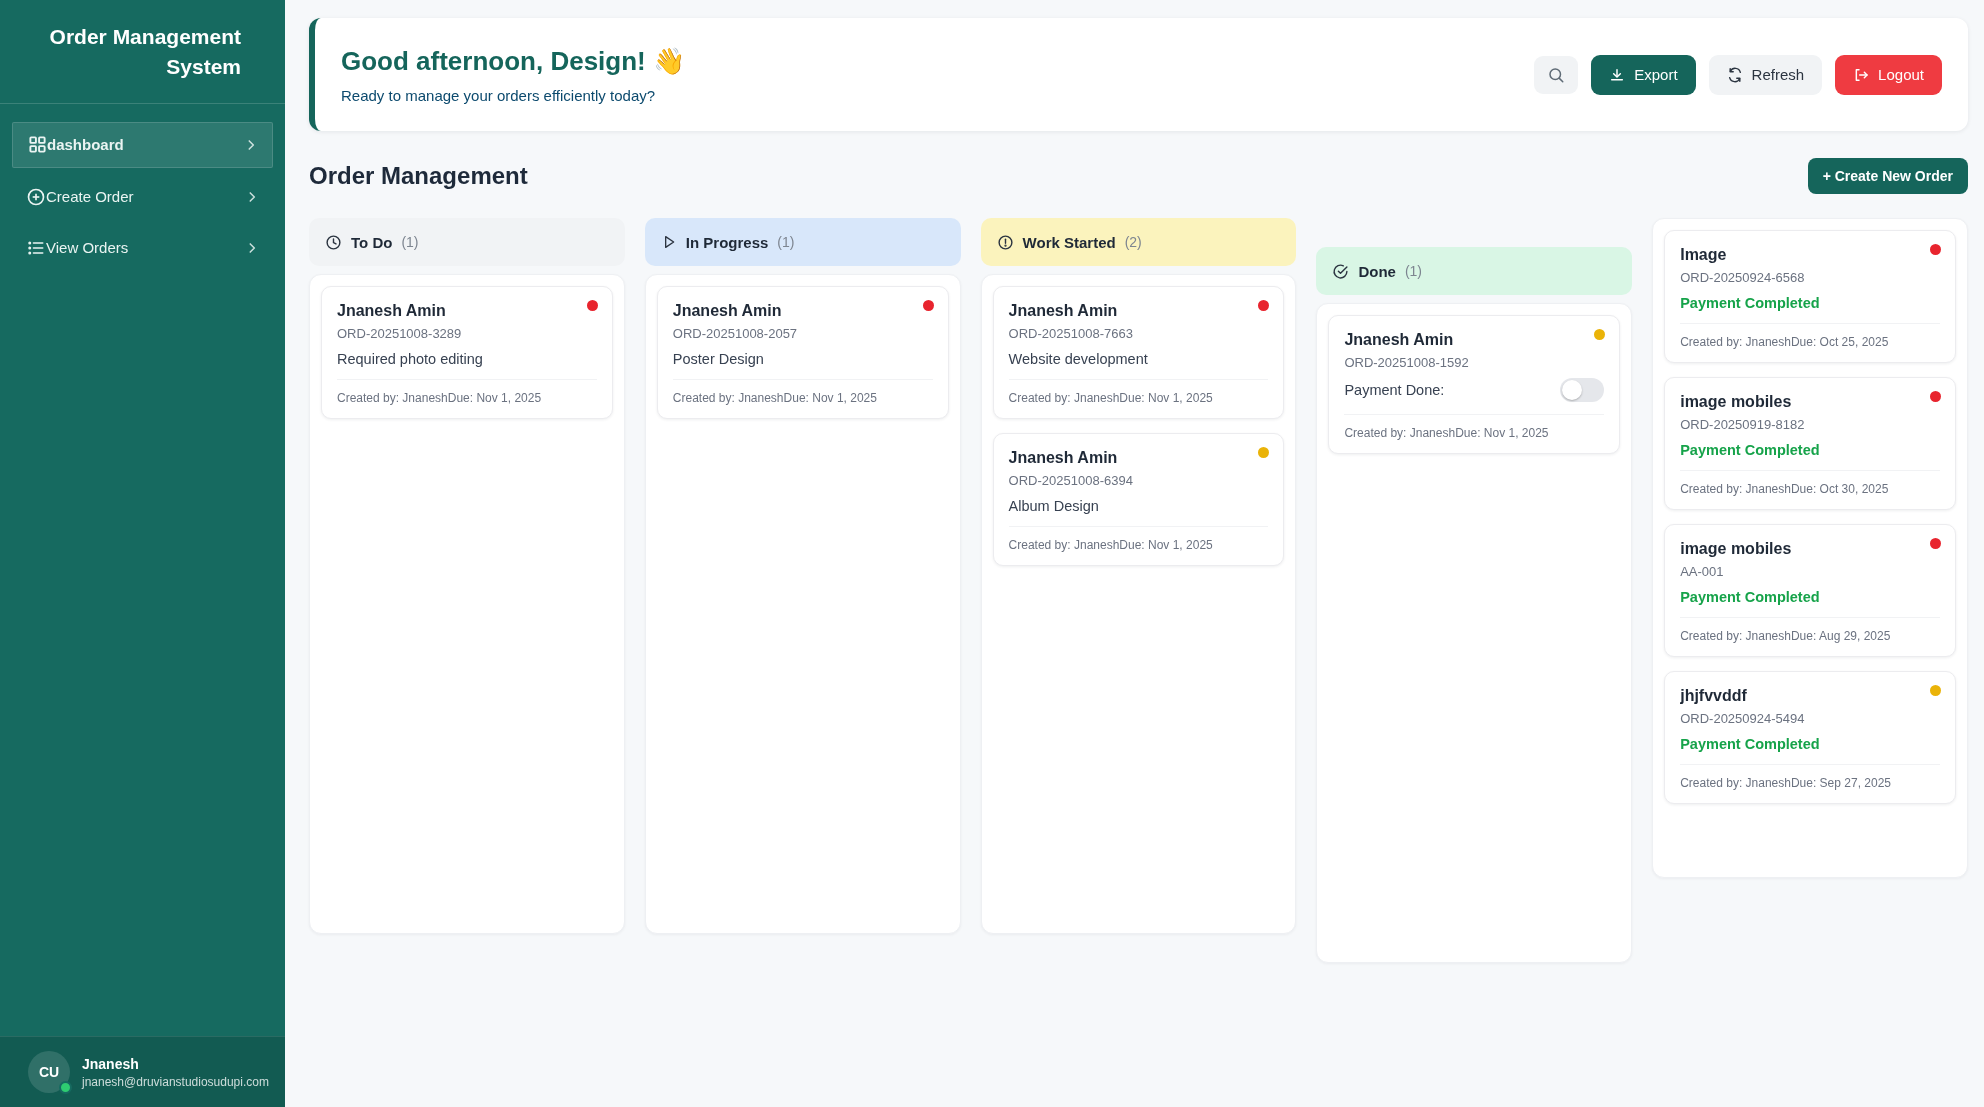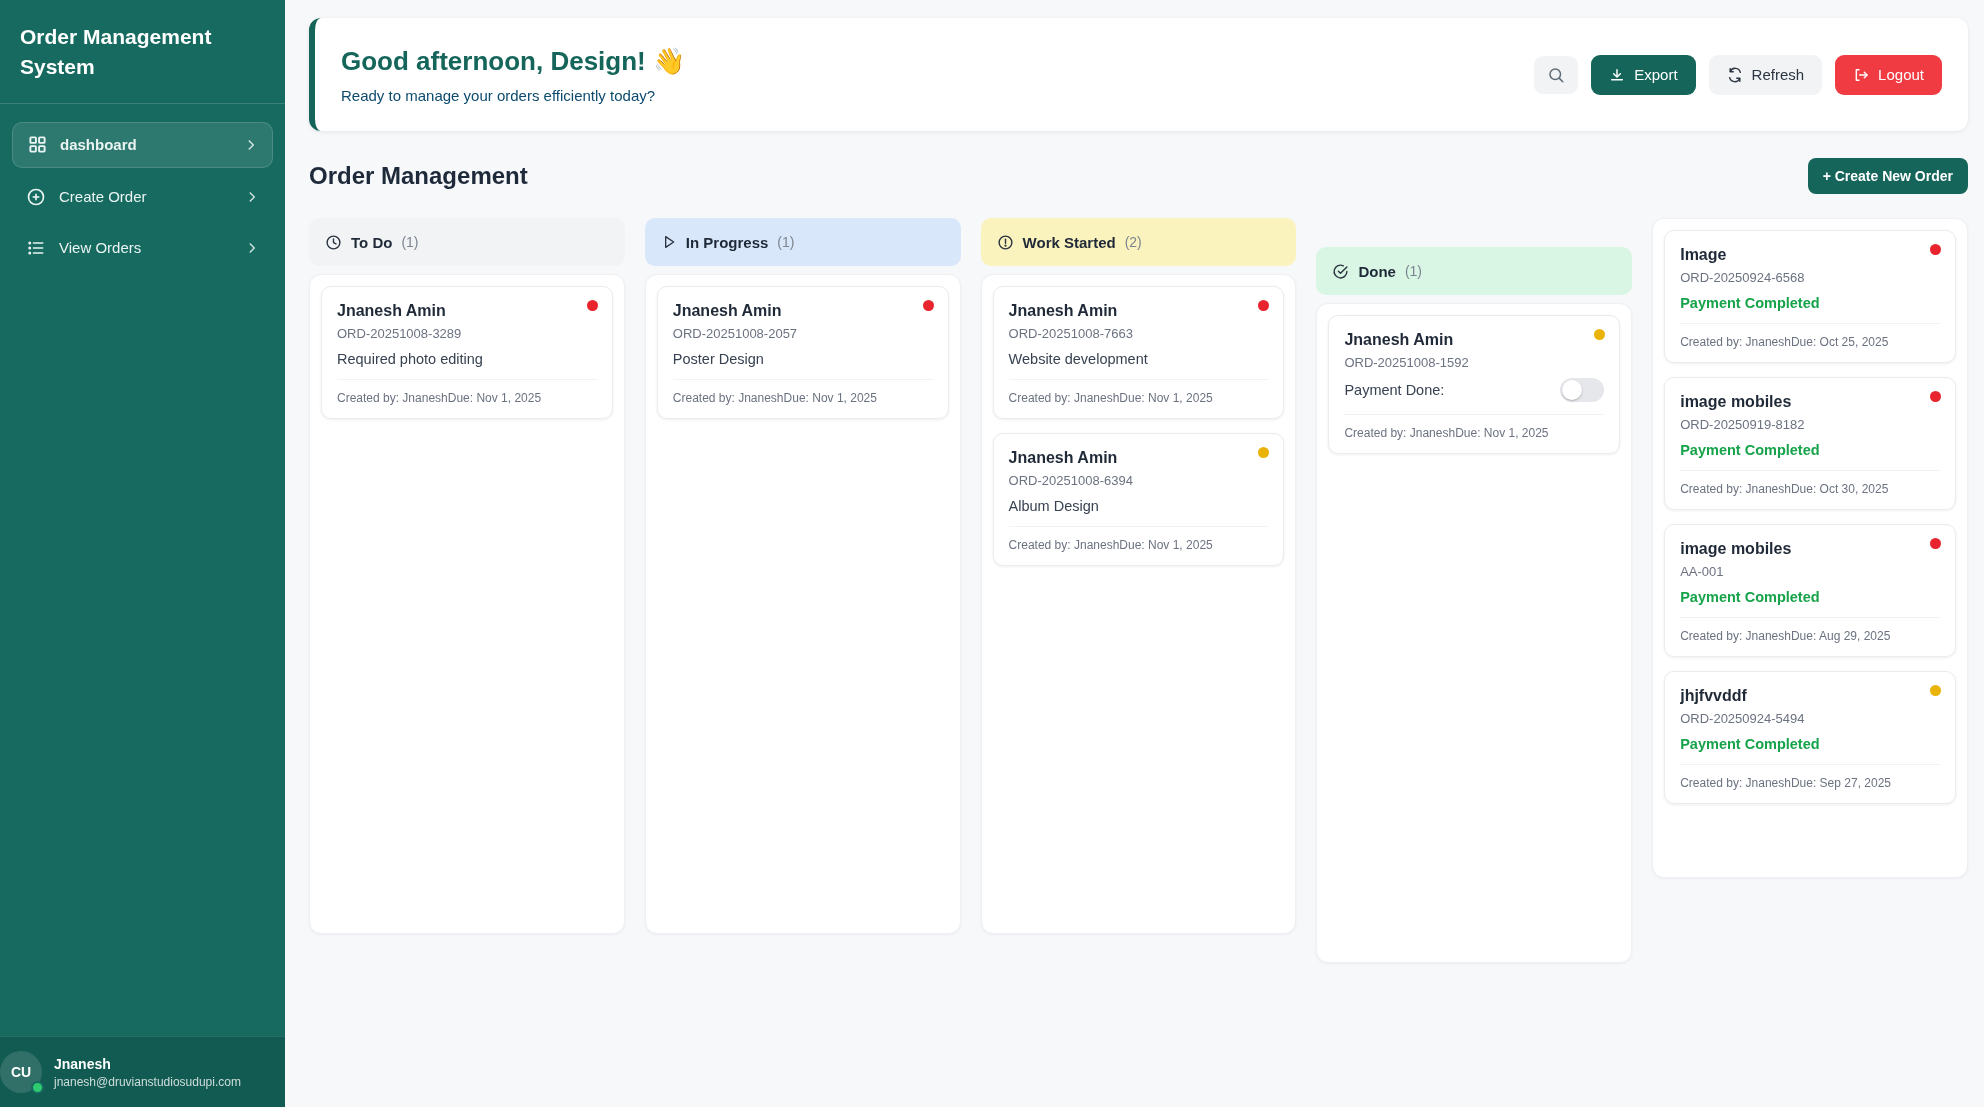--- a/index.html
+++ b/index.html
@@ -10,43 +10,43 @@
     color:#1f2937;
     display:flex;
   }
   
   .sidebar {
     width:285px; height:1107px; flex:0 0 285px;
     background:var(--sidebar-bg);
     color:#fff; display:flex; flex-direction:column;
   }
   .sidebar-title {
-    font-size:21px; font-weight:bold; text-align:left;
-    line-height:1.45; padding:22px 20px 20px;
+    font-size:21px; font-weight:bold; text-align:right;
+    line-height:1.45; padding:22px 44px 20px;
     border-bottom:1px solid rgba(255,255,255,0.16);
   }
   .nav { padding:18px 12px; display:flex; flex-direction:column; gap:7px; }
   .nav-item {
-    display:flex; align-items:center; gap:13px;
-    padding:12px 14px; border-radius:10px; cursor:pointer;
+    display:flex; align-items:center; 
+    padding:12px 14px; border-radius:2px; cursor:pointer;
     font-size:15px; color:#eaf4f2;
   }
   .nav-item.active {
     background:rgba(255,255,255,0.10);
     border:1px solid rgba(255,255,255,0.14);
     font-weight:bold;
   }
   .nav-item .nav-icon { width:20px; height:20px; display:flex; align-items:center; justify-content:center; }
   .nav-item .nav-label { flex:1; }
   .nav-item .chev { width:14px; height:14px; opacity:0.85; }
   .sidebar-spacer { flex:1; }
   .sidebar-user {
     background:rgba(0,0,0,0.14);
     border-top:1px solid rgba(255,255,255,0.10);
-    padding:14px 0; display:flex; align-items:center; gap:12px;
+    padding:14px 28px; display:flex; align-items:center; gap:12px;
   }
   .avatar {
     position:relative; width:42px; height:42px; border-radius:50%;
     background:rgba(255,255,255,0.13); display:flex; align-items:center; justify-content:center;
     font-size:14px; font-weight:bold; color:#fff; flex:0 0 42px;
   }
   .avatar .online-dot {
     position:absolute; right:-2px; bottom:-1px; width:13px; height:13px;
     border-radius:50%; background:#2ecc71; border:2px solid var(--sidebar-bg);
   }

